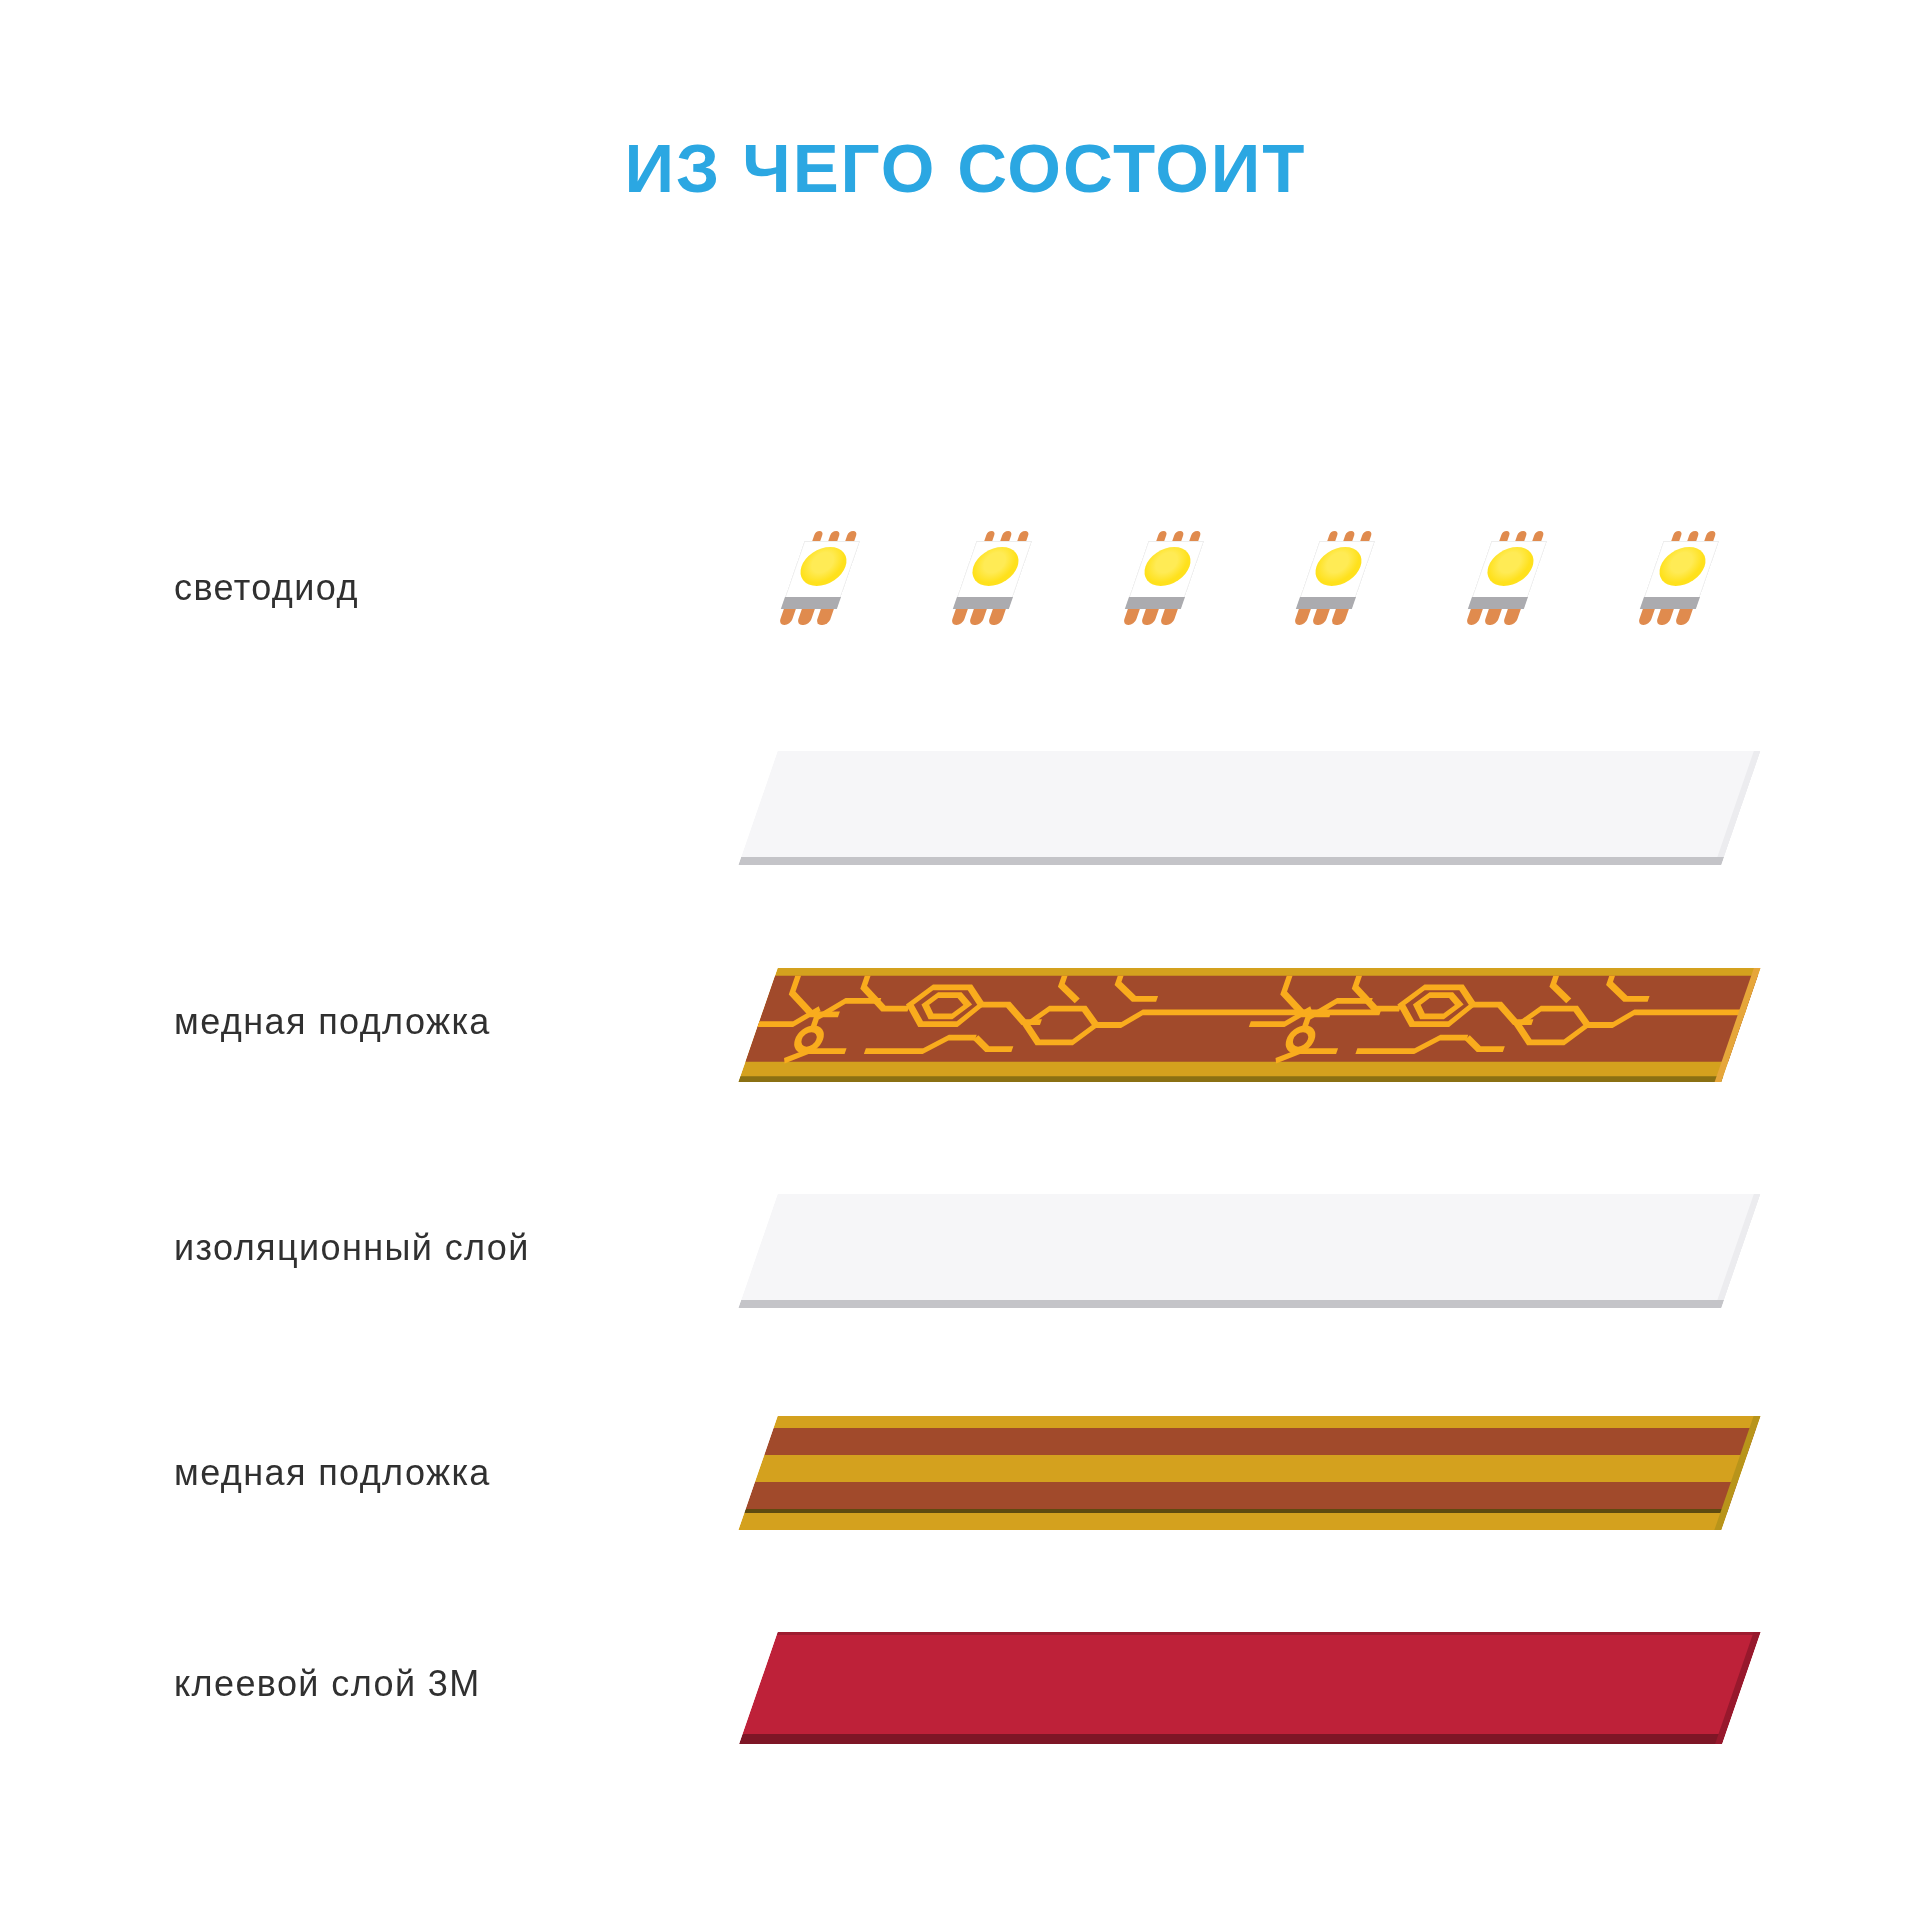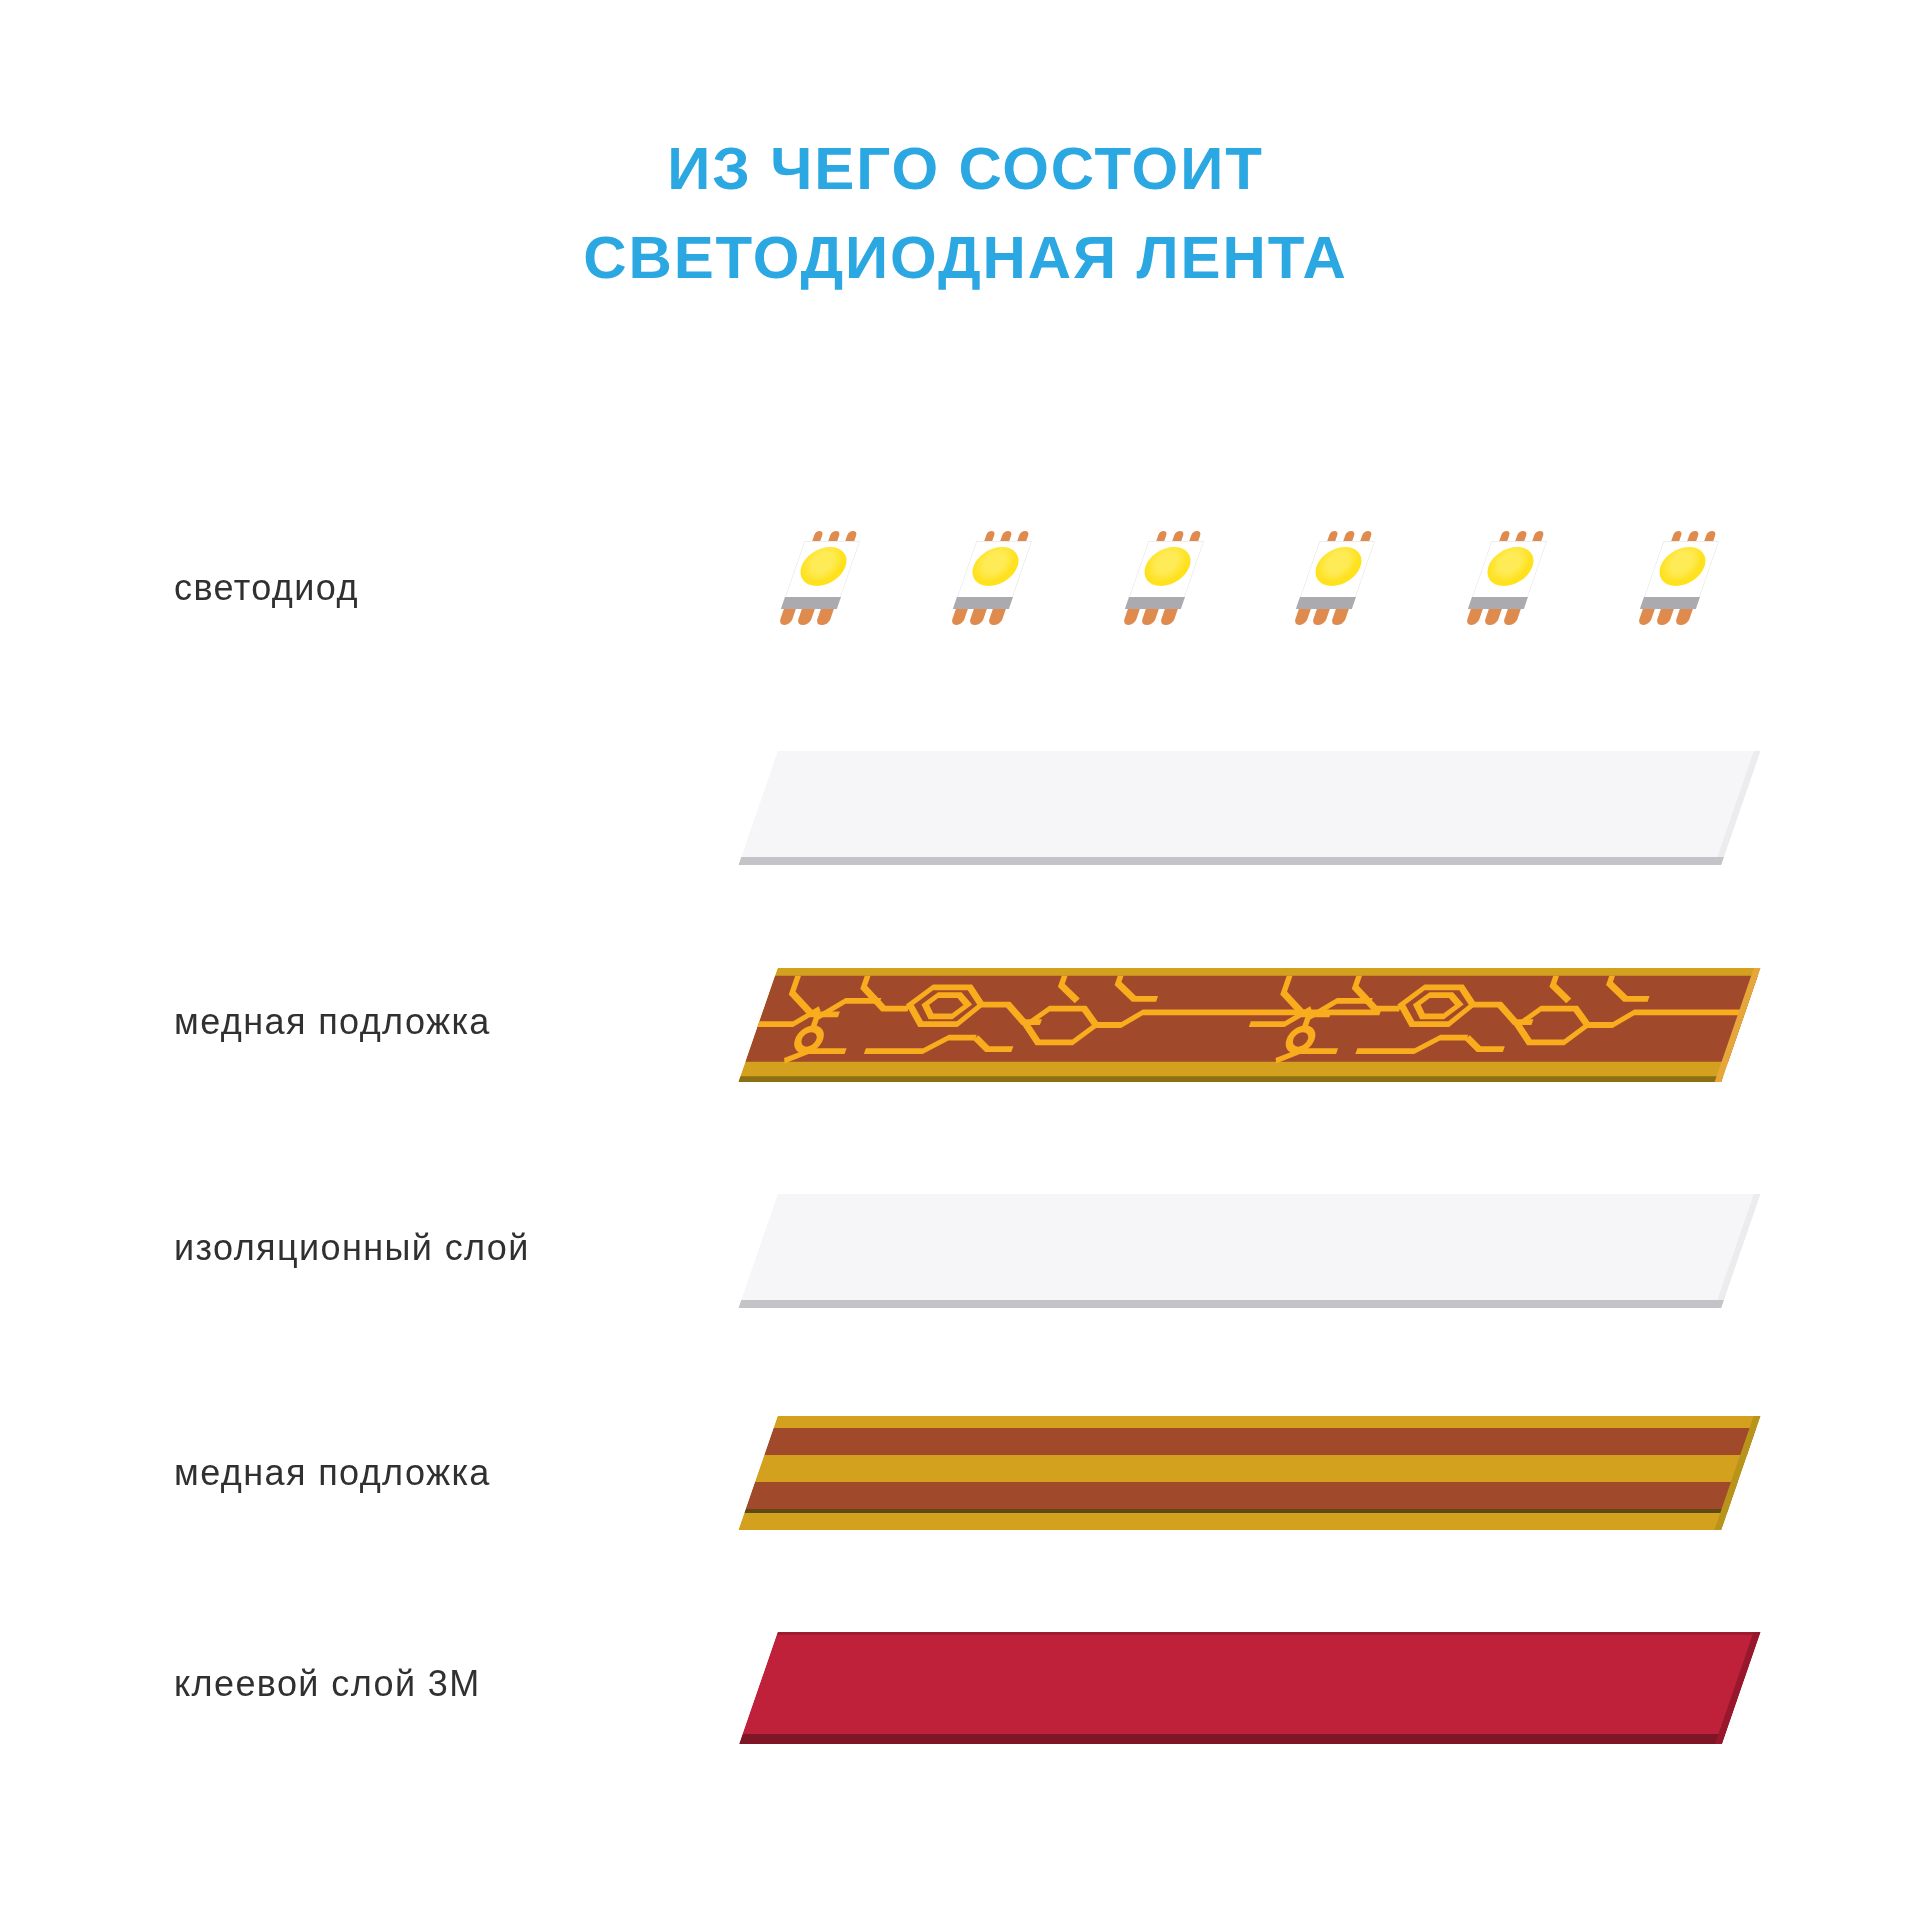--- a/index.html
+++ b/index.html
@@ -20,21 +20,21 @@
     --led-yellow:#FFE11C;
   }
   html,body{margin:0;padding:0;background:#ffffff;}
   #canvas{
     position:relative;width:1931px;height:1931px;background:#ffffff;overflow:hidden;
     font-family:"Liberation Sans", sans-serif;
   }
   
   .title{
     position:absolute;left:0;top:124px;width:1931px;text-align:center;
-    color:var(--title-blue);font-weight:800;font-size:60px;line-height:89px;letter-spacing:1.9px;
+    color:var(--title-blue);font-weight:800;font-size:69px;line-height:89px;letter-spacing:1.9px;
   }
   
   .row-label{
     position:absolute;left:174px;height:62px;line-height:62px;
     color:var(--label-text);font-size:36px;letter-spacing:1.4px;font-weight:400;white-space:nowrap;
   }
   #label-led{top:557px;}
   #label-protective{top:773px;}
   #label-copper-circuit{top:991px;}
   #label-insulation{top:1217px;text-align:right;}
@@ -86,21 +86,20 @@
   .led .lens{position:absolute;left:6.8px;top:16.4px;width:44px;height:39px;border-radius:50%;
     background:radial-gradient(circle at 45% 40%, #FFEB55 0 30%, var(--led-yellow) 60%);}
 </style>
 </head>
 <body>
 
 <div id="canvas">
 
   <div class="title">
     <div>ИЗ ЧЕГО СОСТОИТ</div>
-    <div>СВЕТОДИОДНАЯ ЛЕНТА</div>
   </div>
 
   <div id="label-led" class="row-label">светодиод</div>
   <div id="label-copper-circuit" class="row-label">медная подложка</div>
   <div id="label-insulation" class="row-label">изоляционный слой</div>
   <div id="label-copper" class="row-label">медная подложка</div>
   <div id="label-adhesive" class="row-label">клеевой слой 3М</div>
 
   <div id="led-row">
       <div class="led" style="left: 790px;">

